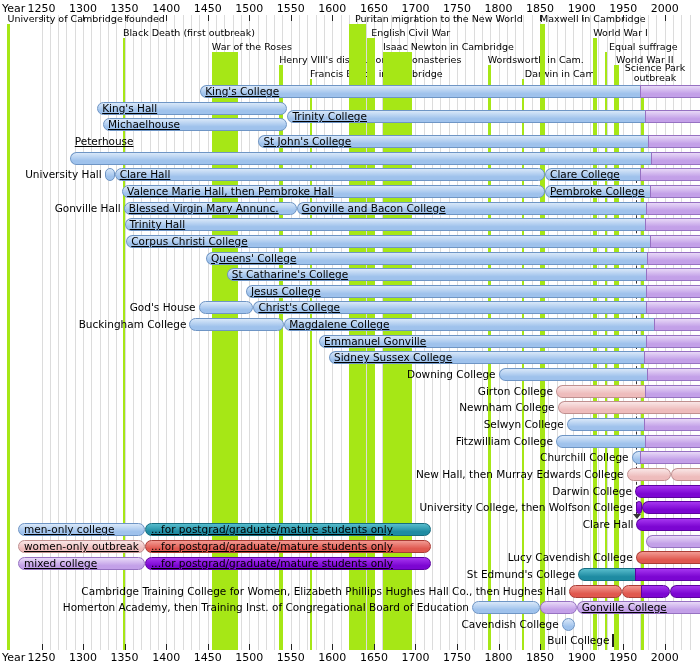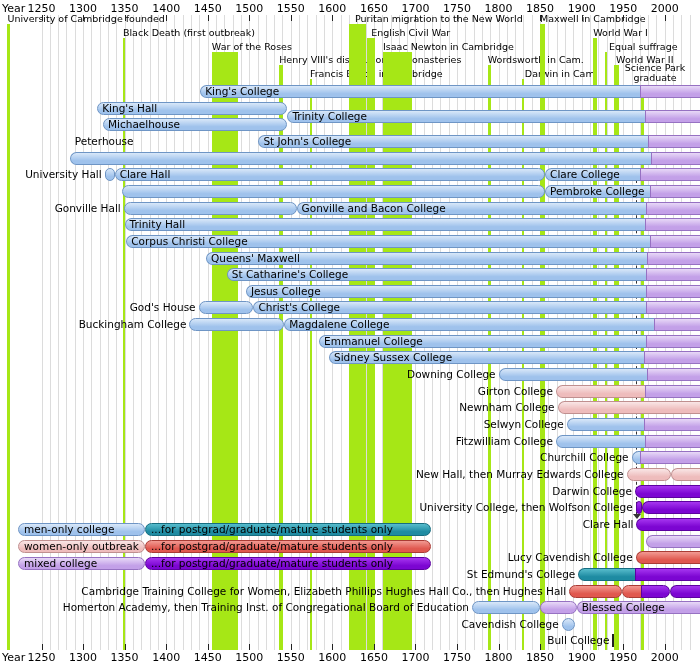--- a/index.html
+++ b/index.html
@@ -6,21 +6,21 @@
   #stage{position:relative;width:700px;height:667px;background:#ffffff;overflow:hidden;
          font-family:"DejaVu Sans","Liberation Sans",sans-serif;color:#000;}
   .axword{position:absolute;font-size:11px;white-space:nowrap;}
   .axlab{position:absolute;font-size:11px;white-space:nowrap;transform:translateX(-50%);}
   .grid{position:absolute;width:1px;background:#dcdcdc;}
   .tick{position:absolute;width:1px;background:#222;}
   .evband{position:absolute;}
   .evlab{position:absolute;font-size:9.5px;white-space:nowrap;}
   .evlab2{position:absolute;font-size:9.5px;text-align:center;line-height:10px;}
   .seg{position:absolute;height:13px;box-sizing:border-box;border:1px solid #888;}
-  .blab{position:absolute;font-size:10.5px;line-height:13px;white-space:nowrap;z-index:6;}
+  .blab{position:absolute;font-size:10.5px;line-height:13px;white-space:nowrap;z-index:6;text-decoration:underline;}
   .olab{position:absolute;font-size:10.5px;line-height:13px;white-space:nowrap;text-align:right;z-index:6;}
   .dash{position:absolute;width:0;border-left:1px dashed #333;z-index:1;}
   .arrow{position:absolute;width:0;height:0;border-left:4px solid transparent;
          border-right:4px solid transparent;border-top:5px solid #333;z-index:1;}
   .lay{position:absolute;inset:0;}
 </style>
 </head>
 <body>
 
 <div id="stage">
@@ -131,21 +131,21 @@
       <div class="evlab" style="left: 540.1px; top: 13px;">Maxwell in Cambridge</div>
       <div class="evband" style="left: 593.284px; top: 38px; width: 3.324px; height: 612px; background: rgb(166, 231, 22);"></div>
       <div class="evlab" style="left: 593.284px; top: 27px;">World War I</div>
       <div class="evband" style="left: 604.918px; top: 51.5px; width: 2.5px; height: 598.5px; background: rgb(166, 231, 22);"></div>
       <div class="evlab" style="left: 608.918px; top: 40.5px;">Equal suffrage</div>
       <div class="evband" style="left: 614.059px; top: 65px; width: 4.986px; height: 585px; background: rgb(166, 231, 22);"></div>
       <div class="evlab" style="left: 616.059px; top: 54px;">World War II</div>
       <div class="evband" style="left: 641.482px; top: 85px; width: 2.5px; height: 565px; background: rgb(166, 231, 22);"></div>
       <div class="evlab2" style="left: 612px; top: 63px; width: 86px;">
         <div>Science Park</div>
-        <div>graduate</div>
+        <div>outbreak</div>
       </div>
     </div>
   <div class="lay" id="connector-layer">
       <div class="dash" style="left: 636.496px; top: 175.25px; height: 339.65px;"></div>
       <div class="arrow" style="left: 632.996px; top: 513.9px;"></div>
     </div>
   <div class="lay" id="row-layer">
       <div class="seg" style="left: 200.221px; top: 85px; width: 441.261px; border-top-color: rgb(110, 149, 197); border-right: none; border-bottom-color: rgb(110, 149, 197); border-left-color: rgb(110, 149, 197); border-radius: 7px 0px 0px 7px; background: linear-gradient(rgb(217, 232, 249) 0%, rgb(159, 194, 236) 70%); z-index: 2;"></div>
       <div class="seg" style="left: 640.482px; top: 85px; width: 63.518px; border-top-color: rgb(150, 113, 194); border-right: none; border-bottom-color: rgb(150, 113, 194); border-left-color: rgb(150, 113, 194); border-radius: 0px; background: linear-gradient(rgb(232, 217, 247) 0%, rgb(195, 160, 232) 70%); z-index: 2;"></div>
       <div class="blab" style="left: 205.221px; top: 85px;">King's College</div>
@@ -163,56 +163,58 @@
       <div class="seg" style="left: 651.285px; top: 151.6px; width: 52.715px; border-top-color: rgb(150, 113, 194); border-right: none; border-bottom-color: rgb(150, 113, 194); border-left-color: rgb(150, 113, 194); border-radius: 0px; background: linear-gradient(rgb(232, 217, 247) 0%, rgb(195, 160, 232) 70%); z-index: 2;"></div>
       <div class="blab" style="left: 74.754px; top: 135px;">Peterhouse</div>
       <div class="olab" style="top: 168.25px; width: 640px; left: -538.344px;">University Hall</div>
       <div class="seg" style="left: 104.656px; top: 168.25px; width: 9.972px; border-color: rgb(110, 149, 197); border-radius: 7px; background: linear-gradient(rgb(217, 232, 249) 0%, rgb(159, 194, 236) 70%); z-index: 2;"></div>
       <div class="seg" style="left: 114.628px; top: 168.25px; width: 430.458px; border-color: rgb(110, 149, 197); border-radius: 7px; background: linear-gradient(rgb(217, 232, 249) 0%, rgb(159, 194, 236) 70%); z-index: 2;"></div>
       <div class="blab" style="left: 119.628px; top: 168.25px;">Clare Hall</div>
       <div class="seg" style="left: 545.086px; top: 168.25px; width: 96.396px; border-top-color: rgb(110, 149, 197); border-right: none; border-bottom-color: rgb(110, 149, 197); border-left-color: rgb(110, 149, 197); border-radius: 7px 0px 0px 7px; background: linear-gradient(rgb(217, 232, 249) 0%, rgb(159, 194, 236) 70%); z-index: 2;"></div>
       <div class="seg" style="left: 640.482px; top: 168.25px; width: 63.518px; border-top-color: rgb(150, 113, 194); border-right: none; border-bottom-color: rgb(150, 113, 194); border-left-color: rgb(150, 113, 194); border-radius: 0px; background: linear-gradient(rgb(232, 217, 247) 0%, rgb(195, 160, 232) 70%); z-index: 2;"></div>
       <div class="blab" style="left: 550.086px; top: 168.25px;">Clare College</div>
       <div class="seg" style="left: 122.107px; top: 184.9px; width: 422.979px; border-color: rgb(110, 149, 197); border-radius: 7px; background: linear-gradient(rgb(217, 232, 249) 0%, rgb(159, 194, 236) 70%); z-index: 2;"></div>
+      <div class="blab" style="left: 127.107px; top: 184.9px;">Valence Marie Hall, then Pembroke Hall</div>
       <div class="seg" style="left: 545.086px; top: 184.9px; width: 106.368px; border-top-color: rgb(110, 149, 197); border-right: none; border-bottom-color: rgb(110, 149, 197); border-left-color: rgb(110, 149, 197); border-radius: 7px 0px 0px 7px; background: linear-gradient(rgb(217, 232, 249) 0%, rgb(159, 194, 236) 70%); z-index: 2;"></div>
       <div class="seg" style="left: 650.454px; top: 184.9px; width: 53.546px; border-top-color: rgb(150, 113, 194); border-right: none; border-bottom-color: rgb(150, 113, 194); border-left-color: rgb(150, 113, 194); border-radius: 0px; background: linear-gradient(rgb(232, 217, 247) 0%, rgb(195, 160, 232) 70%); z-index: 2;"></div>
       <div class="blab" style="left: 550.086px; top: 184.9px;">Pembroke College</div>
       <div class="olab" style="top: 201.55px; width: 640px; left: -519.231px;">Gonville Hall</div>
       <div class="seg" style="left: 123.769px; top: 201.55px; width: 172.848px; border-color: rgb(110, 149, 197); border-radius: 7px; background: linear-gradient(rgb(217, 232, 249) 0%, rgb(159, 194, 236) 70%); z-index: 2;"></div>
+      <div class="blab" style="left: 128.769px; top: 201.55px;">Blessed Virgin Mary Annunc.</div>
       <div class="seg" style="left: 296.617px; top: 201.55px; width: 350.682px; border-top-color: rgb(110, 149, 197); border-right: none; border-bottom-color: rgb(110, 149, 197); border-left-color: rgb(110, 149, 197); border-radius: 7px 0px 0px 7px; background: linear-gradient(rgb(217, 232, 249) 0%, rgb(159, 194, 236) 70%); z-index: 2;"></div>
       <div class="seg" style="left: 646.299px; top: 201.55px; width: 57.701px; border-top-color: rgb(150, 113, 194); border-right: none; border-bottom-color: rgb(150, 113, 194); border-left-color: rgb(150, 113, 194); border-radius: 0px; background: linear-gradient(rgb(232, 217, 247) 0%, rgb(195, 160, 232) 70%); z-index: 2;"></div>
       <div class="blab" style="left: 301.617px; top: 201.55px;">Gonville and Bacon College</div>
       <div class="seg" style="left: 124.6px; top: 218.2px; width: 521.037px; border-top-color: rgb(110, 149, 197); border-right: none; border-bottom-color: rgb(110, 149, 197); border-left-color: rgb(110, 149, 197); border-radius: 7px 0px 0px 7px; background: linear-gradient(rgb(217, 232, 249) 0%, rgb(159, 194, 236) 70%); z-index: 2;"></div>
       <div class="seg" style="left: 644.637px; top: 218.2px; width: 59.363px; border-top-color: rgb(150, 113, 194); border-right: none; border-bottom-color: rgb(150, 113, 194); border-left-color: rgb(150, 113, 194); border-radius: 0px; background: linear-gradient(rgb(232, 217, 247) 0%, rgb(195, 160, 232) 70%); z-index: 2;"></div>
       <div class="blab" style="left: 129.6px; top: 218.2px;">Trinity Hall</div>
       <div class="seg" style="left: 126.262px; top: 234.85px; width: 524.361px; border-top-color: rgb(110, 149, 197); border-right: none; border-bottom-color: rgb(110, 149, 197); border-left-color: rgb(110, 149, 197); border-radius: 7px 0px 0px 7px; background: linear-gradient(rgb(217, 232, 249) 0%, rgb(159, 194, 236) 70%); z-index: 2;"></div>
       <div class="seg" style="left: 649.623px; top: 234.85px; width: 54.377px; border-top-color: rgb(150, 113, 194); border-right: none; border-bottom-color: rgb(150, 113, 194); border-left-color: rgb(150, 113, 194); border-radius: 0px; background: linear-gradient(rgb(232, 217, 247) 0%, rgb(195, 160, 232) 70%); z-index: 2;"></div>
       <div class="blab" style="left: 131.262px; top: 234.85px;">Corpus Christi College</div>
       <div class="seg" style="left: 206.038px; top: 251.5px; width: 442.092px; border-top-color: rgb(110, 149, 197); border-right: none; border-bottom-color: rgb(110, 149, 197); border-left-color: rgb(110, 149, 197); border-radius: 7px 0px 0px 7px; background: linear-gradient(rgb(217, 232, 249) 0%, rgb(159, 194, 236) 70%); z-index: 2;"></div>
       <div class="seg" style="left: 647.13px; top: 251.5px; width: 56.87px; border-top-color: rgb(150, 113, 194); border-right: none; border-bottom-color: rgb(150, 113, 194); border-left-color: rgb(150, 113, 194); border-radius: 0px; background: linear-gradient(rgb(232, 217, 247) 0%, rgb(195, 160, 232) 70%); z-index: 2;"></div>
-      <div class="blab" style="left: 211.038px; top: 251.5px;">Queens' Maxwell</div>
+      <div class="blab" style="left: 211.038px; top: 251.5px;">Queens' College</div>
       <div class="seg" style="left: 226.813px; top: 268.15px; width: 420.486px; border-top-color: rgb(110, 149, 197); border-right: none; border-bottom-color: rgb(110, 149, 197); border-left-color: rgb(110, 149, 197); border-radius: 7px 0px 0px 7px; background: linear-gradient(rgb(217, 232, 249) 0%, rgb(159, 194, 236) 70%); z-index: 2;"></div>
       <div class="seg" style="left: 646.299px; top: 268.15px; width: 57.701px; border-top-color: rgb(150, 113, 194); border-right: none; border-bottom-color: rgb(150, 113, 194); border-left-color: rgb(150, 113, 194); border-radius: 0px; background: linear-gradient(rgb(232, 217, 247) 0%, rgb(195, 160, 232) 70%); z-index: 2;"></div>
       <div class="blab" style="left: 231.813px; top: 268.15px;">St Catharine's College</div>
       <div class="seg" style="left: 245.926px; top: 284.8px; width: 401.373px; border-top-color: rgb(110, 149, 197); border-right: none; border-bottom-color: rgb(110, 149, 197); border-left-color: rgb(110, 149, 197); border-radius: 7px 0px 0px 7px; background: linear-gradient(rgb(217, 232, 249) 0%, rgb(159, 194, 236) 70%); z-index: 2;"></div>
       <div class="seg" style="left: 646.299px; top: 284.8px; width: 57.701px; border-top-color: rgb(150, 113, 194); border-right: none; border-bottom-color: rgb(150, 113, 194); border-left-color: rgb(150, 113, 194); border-radius: 0px; background: linear-gradient(rgb(232, 217, 247) 0%, rgb(195, 160, 232) 70%); z-index: 2;"></div>
       <div class="blab" style="left: 250.926px; top: 284.8px;">Jesus College</div>
       <div class="olab" style="top: 301.45px; width: 640px; left: -444.441px;">God's House</div>
       <div class="seg" style="left: 198.559px; top: 301.45px; width: 54.846px; border-color: rgb(110, 149, 197); border-radius: 7px; background: linear-gradient(rgb(217, 232, 249) 0%, rgb(159, 194, 236) 70%); z-index: 2;"></div>
       <div class="seg" style="left: 253.405px; top: 301.45px; width: 393.894px; border-top-color: rgb(110, 149, 197); border-right: none; border-bottom-color: rgb(110, 149, 197); border-left-color: rgb(110, 149, 197); border-radius: 7px 0px 0px 7px; background: linear-gradient(rgb(217, 232, 249) 0%, rgb(159, 194, 236) 70%); z-index: 2;"></div>
       <div class="seg" style="left: 646.299px; top: 301.45px; width: 57.701px; border-top-color: rgb(150, 113, 194); border-right: none; border-bottom-color: rgb(150, 113, 194); border-left-color: rgb(150, 113, 194); border-radius: 0px; background: linear-gradient(rgb(232, 217, 247) 0%, rgb(195, 160, 232) 70%); z-index: 2;"></div>
       <div class="blab" style="left: 258.405px; top: 301.45px;">Christ's College</div>
       <div class="olab" style="top: 318.1px; width: 640px; left: -453.582px;">Buckingham College</div>
       <div class="seg" style="left: 189.418px; top: 318.1px; width: 94.734px; border-color: rgb(110, 149, 197); border-radius: 7px; background: linear-gradient(rgb(217, 232, 249) 0%, rgb(159, 194, 236) 70%); z-index: 2;"></div>
       <div class="seg" style="left: 284.152px; top: 318.1px; width: 370.626px; border-top-color: rgb(110, 149, 197); border-right: none; border-bottom-color: rgb(110, 149, 197); border-left-color: rgb(110, 149, 197); border-radius: 7px 0px 0px 7px; background: linear-gradient(rgb(217, 232, 249) 0%, rgb(159, 194, 236) 70%); z-index: 2;"></div>
       <div class="seg" style="left: 653.778px; top: 318.1px; width: 50.222px; border-top-color: rgb(150, 113, 194); border-right: none; border-bottom-color: rgb(150, 113, 194); border-left-color: rgb(150, 113, 194); border-radius: 0px; background: linear-gradient(rgb(232, 217, 247) 0%, rgb(195, 160, 232) 70%); z-index: 2;"></div>
       <div class="blab" style="left: 289.152px; top: 318.1px;">Magdalene College</div>
       <div class="seg" style="left: 319.054px; top: 334.75px; width: 328.245px; border-top-color: rgb(110, 149, 197); border-right: none; border-bottom-color: rgb(110, 149, 197); border-left-color: rgb(110, 149, 197); border-radius: 7px 0px 0px 7px; background: linear-gradient(rgb(217, 232, 249) 0%, rgb(159, 194, 236) 70%); z-index: 2;"></div>
       <div class="seg" style="left: 646.299px; top: 334.75px; width: 57.701px; border-top-color: rgb(150, 113, 194); border-right: none; border-bottom-color: rgb(150, 113, 194); border-left-color: rgb(150, 113, 194); border-radius: 0px; background: linear-gradient(rgb(232, 217, 247) 0%, rgb(195, 160, 232) 70%); z-index: 2;"></div>
-      <div class="blab" style="left: 324.054px; top: 334.75px;">Emmanuel College</div>
+      <div class="blab" style="left: 324.054px; top: 334.75px;">Emmanuel Gonville</div>
       <div class="seg" style="left: 329.026px; top: 351.4px; width: 315.78px; border-top-color: rgb(110, 149, 197); border-right: none; border-bottom-color: rgb(110, 149, 197); border-left-color: rgb(110, 149, 197); border-radius: 7px 0px 0px 7px; background: linear-gradient(rgb(217, 232, 249) 0%, rgb(159, 194, 236) 70%); z-index: 2;"></div>
       <div class="seg" style="left: 643.806px; top: 351.4px; width: 60.194px; border-top-color: rgb(150, 113, 194); border-right: none; border-bottom-color: rgb(150, 113, 194); border-left-color: rgb(150, 113, 194); border-radius: 0px; background: linear-gradient(rgb(232, 217, 247) 0%, rgb(195, 160, 232) 70%); z-index: 2;"></div>
       <div class="blab" style="left: 334.026px; top: 351.4px;">Sidney Sussex College</div>
       <div class="olab" style="top: 368.05px; width: 640px; left: -144.45px;">Downing College</div>
       <div class="seg" style="left: 498.55px; top: 368.05px; width: 149.58px; border-top-color: rgb(110, 149, 197); border-right: none; border-bottom-color: rgb(110, 149, 197); border-left-color: rgb(110, 149, 197); border-radius: 7px 0px 0px 7px; background: linear-gradient(rgb(217, 232, 249) 0%, rgb(159, 194, 236) 70%); z-index: 2;"></div>
       <div class="seg" style="left: 647.13px; top: 368.05px; width: 56.87px; border-top-color: rgb(150, 113, 194); border-right: none; border-bottom-color: rgb(150, 113, 194); border-left-color: rgb(150, 113, 194); border-radius: 0px; background: linear-gradient(rgb(232, 217, 247) 0%, rgb(195, 160, 232) 70%); z-index: 2;"></div>
       <div class="olab" style="top: 384.7px; width: 640px; left: -87.111px;">Girton College</div>
       <div class="seg" style="left: 555.889px; top: 384.7px; width: 89.748px; border-top-color: rgb(192, 143, 143); border-right: none; border-bottom-color: rgb(192, 143, 143); border-left-color: rgb(192, 143, 143); border-radius: 7px 0px 0px 7px; background: linear-gradient(rgb(249, 230, 230) 0%, rgb(238, 188, 188) 70%); z-index: 2;"></div>
       <div class="seg" style="left: 644.637px; top: 384.7px; width: 59.363px; border-top-color: rgb(150, 113, 194); border-right: none; border-bottom-color: rgb(150, 113, 194); border-left-color: rgb(150, 113, 194); border-radius: 0px; background: linear-gradient(rgb(232, 217, 247) 0%, rgb(195, 160, 232) 70%); z-index: 2;"></div>
       <div class="olab" style="top: 401.35px; width: 640px; left: -85.449px;">Newnham College</div>
@@ -244,21 +246,21 @@
       <div class="seg" style="left: 634.665px; top: 567.85px; width: 69.335px; border-top-color: rgb(92, 0, 160); border-right: none; border-bottom-color: rgb(92, 0, 160); border-left-color: rgb(92, 0, 160); border-radius: 0px; background: linear-gradient(rgb(166, 54, 240) 0%, rgb(124, 6, 210) 70%); z-index: 2;"></div>
       <div class="olab" style="top: 584.5px; width: 640px; left: -73.815px;">Cambridge Training College for Women, Elizabeth Phillips Hughes Hall Co., then Hughes Hall</div>
       <div class="seg" style="left: 569.185px; top: 584.5px; width: 53.184px; border-color: rgb(170, 59, 52); border-radius: 7px; background: linear-gradient(rgb(242, 154, 146) 0%, rgb(224, 88, 79) 70%); z-index: 2;"></div>
       <div class="seg" style="left: 622.369px; top: 584.5px; width: 19.944px; border-color: rgb(170, 59, 52); border-radius: 7px 0px 0px 7px; background: linear-gradient(rgb(242, 154, 146) 0%, rgb(224, 88, 79) 70%); z-index: 2;"></div>
       <div class="seg" style="left: 641.313px; top: 584.5px; width: 28.423px; border-color: rgb(92, 0, 160); border-radius: 0px 7px 7px 0px; background: linear-gradient(rgb(166, 54, 240) 0%, rgb(124, 6, 210) 70%); z-index: 2;"></div>
       <div class="seg" style="left: 669.736px; top: 584.5px; width: 34.264px; border-top-color: rgb(92, 0, 160); border-right: none; border-bottom-color: rgb(92, 0, 160); border-left-color: rgb(92, 0, 160); border-radius: 7px 0px 0px 7px; background: linear-gradient(rgb(166, 54, 240) 0%, rgb(124, 6, 210) 70%); z-index: 2;"></div>
       <div class="olab" style="top: 601.15px; width: 640px; left: -171.042px;">Homerton Academy, then Training Inst. of Congregational Board of Education</div>
       <div class="seg" style="left: 471.958px; top: 601.15px; width: 68.142px; border-color: rgb(110, 149, 197); border-radius: 7px; background: linear-gradient(rgb(217, 232, 249) 0%, rgb(159, 194, 236) 70%); z-index: 2;"></div>
       <div class="seg" style="left: 540.1px; top: 601.15px; width: 36.564px; border-color: rgb(150, 113, 194); border-radius: 7px; background: linear-gradient(rgb(232, 217, 247) 0%, rgb(195, 160, 232) 70%); z-index: 2;"></div>
       <div class="seg" style="left: 576.664px; top: 601.15px; width: 127.336px; border-top-color: rgb(150, 113, 194); border-right: none; border-bottom-color: rgb(150, 113, 194); border-left-color: rgb(150, 113, 194); border-radius: 7px 0px 0px 7px; background: linear-gradient(rgb(232, 217, 247) 0%, rgb(195, 160, 232) 70%); z-index: 2;"></div>
-      <div class="blab" style="left: 581.664px; top: 601.15px;">Blessed College</div>
+      <div class="blab" style="left: 581.664px; top: 601.15px;">Gonville College</div>
       <div class="olab" style="top: 617.8px; width: 640px; left: -81.294px;">Cavendish College</div>
       <div class="seg" style="left: 561.706px; top: 617.8px; width: 13.296px; border-color: rgb(110, 149, 197); border-radius: 7px; background: linear-gradient(rgb(217, 232, 249) 0%, rgb(159, 194, 236) 70%); z-index: 2;"></div>
       <div class="olab" style="top: 634.45px; width: 640px; left: -30.603px;">Bull College</div>
       <div class="seg" style="left: 612.397px; top: 634.45px; width: 2px; background: rgb(34, 34, 34); border: none;"></div>
     </div>
   <div class="lay" id="legend-layer">
       <div class="seg" style="left: 18px; top: 523px; width: 127px; border-color: rgb(110, 149, 197); border-radius: 7px; background: linear-gradient(rgb(217, 232, 249) 0%, rgb(159, 194, 236) 70%); z-index: 2;"></div>
       <div class="blab" style="left: 24px; top: 523px;">men-only college</div>
       <div class="seg" style="left: 145px; top: 523px; width: 286px; border-color: rgb(22, 109, 128); border-radius: 7px; background: linear-gradient(rgb(87, 188, 204) 0%, rgb(30, 139, 162) 70%); z-index: 2;"></div>
       <div class="blab" style="left: 151px; top: 523px;">...for postgrad/graduate/mature students only</div>

